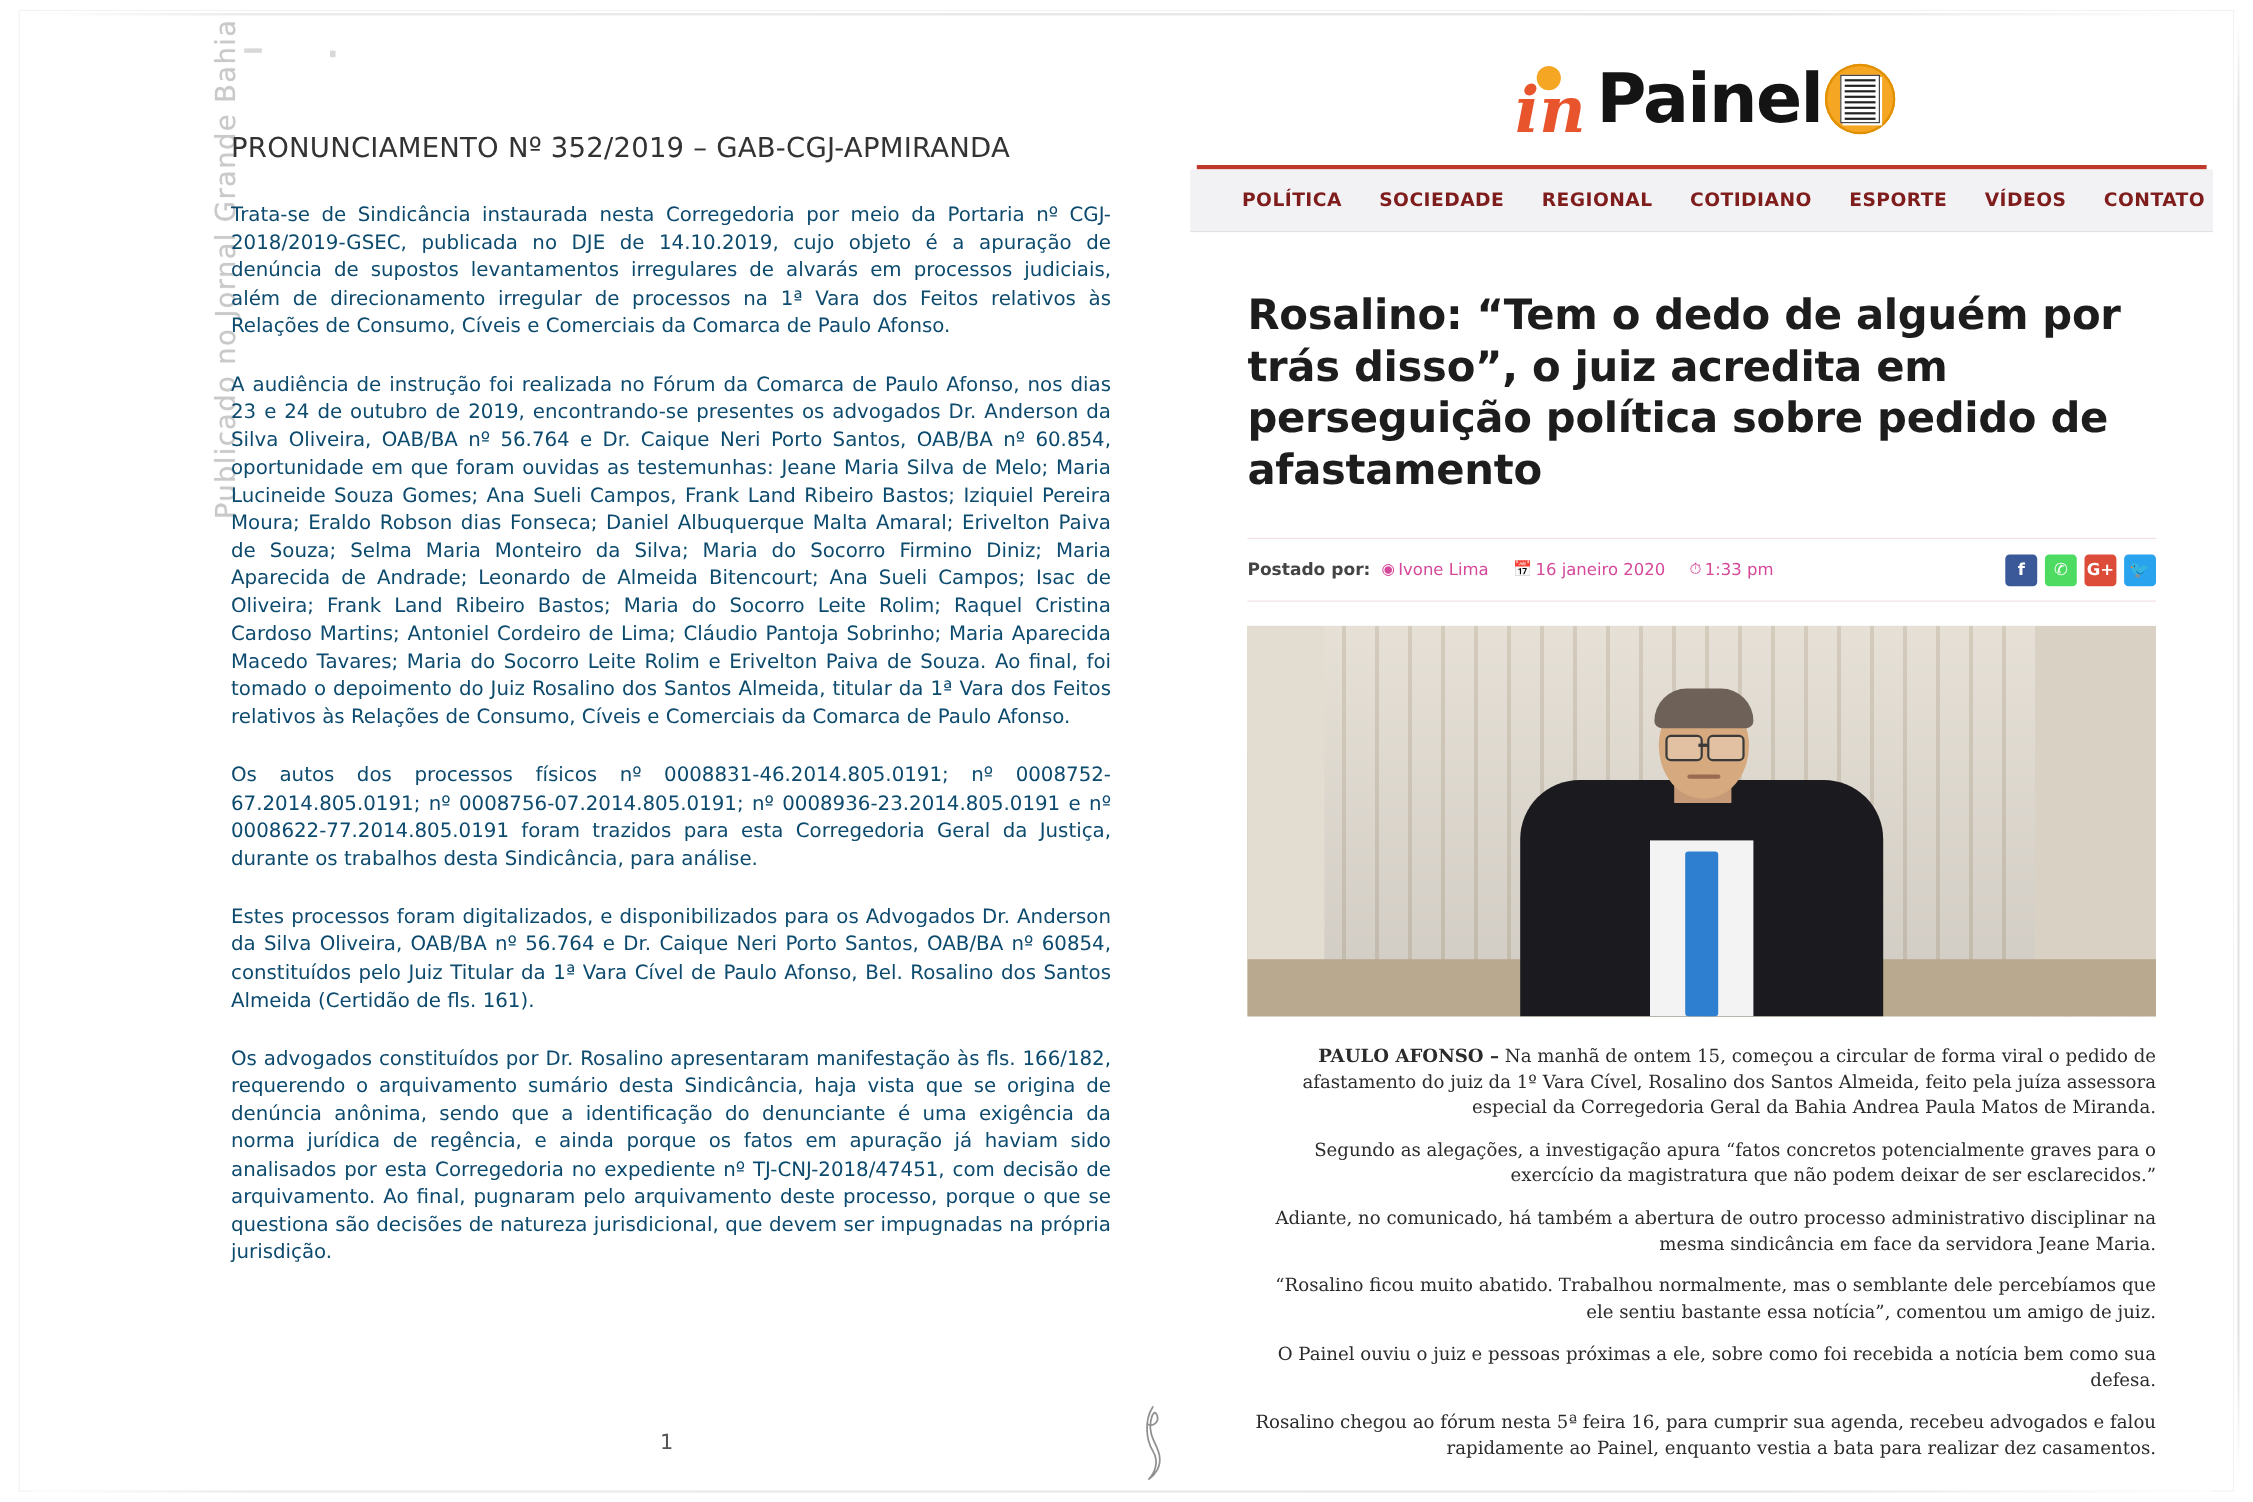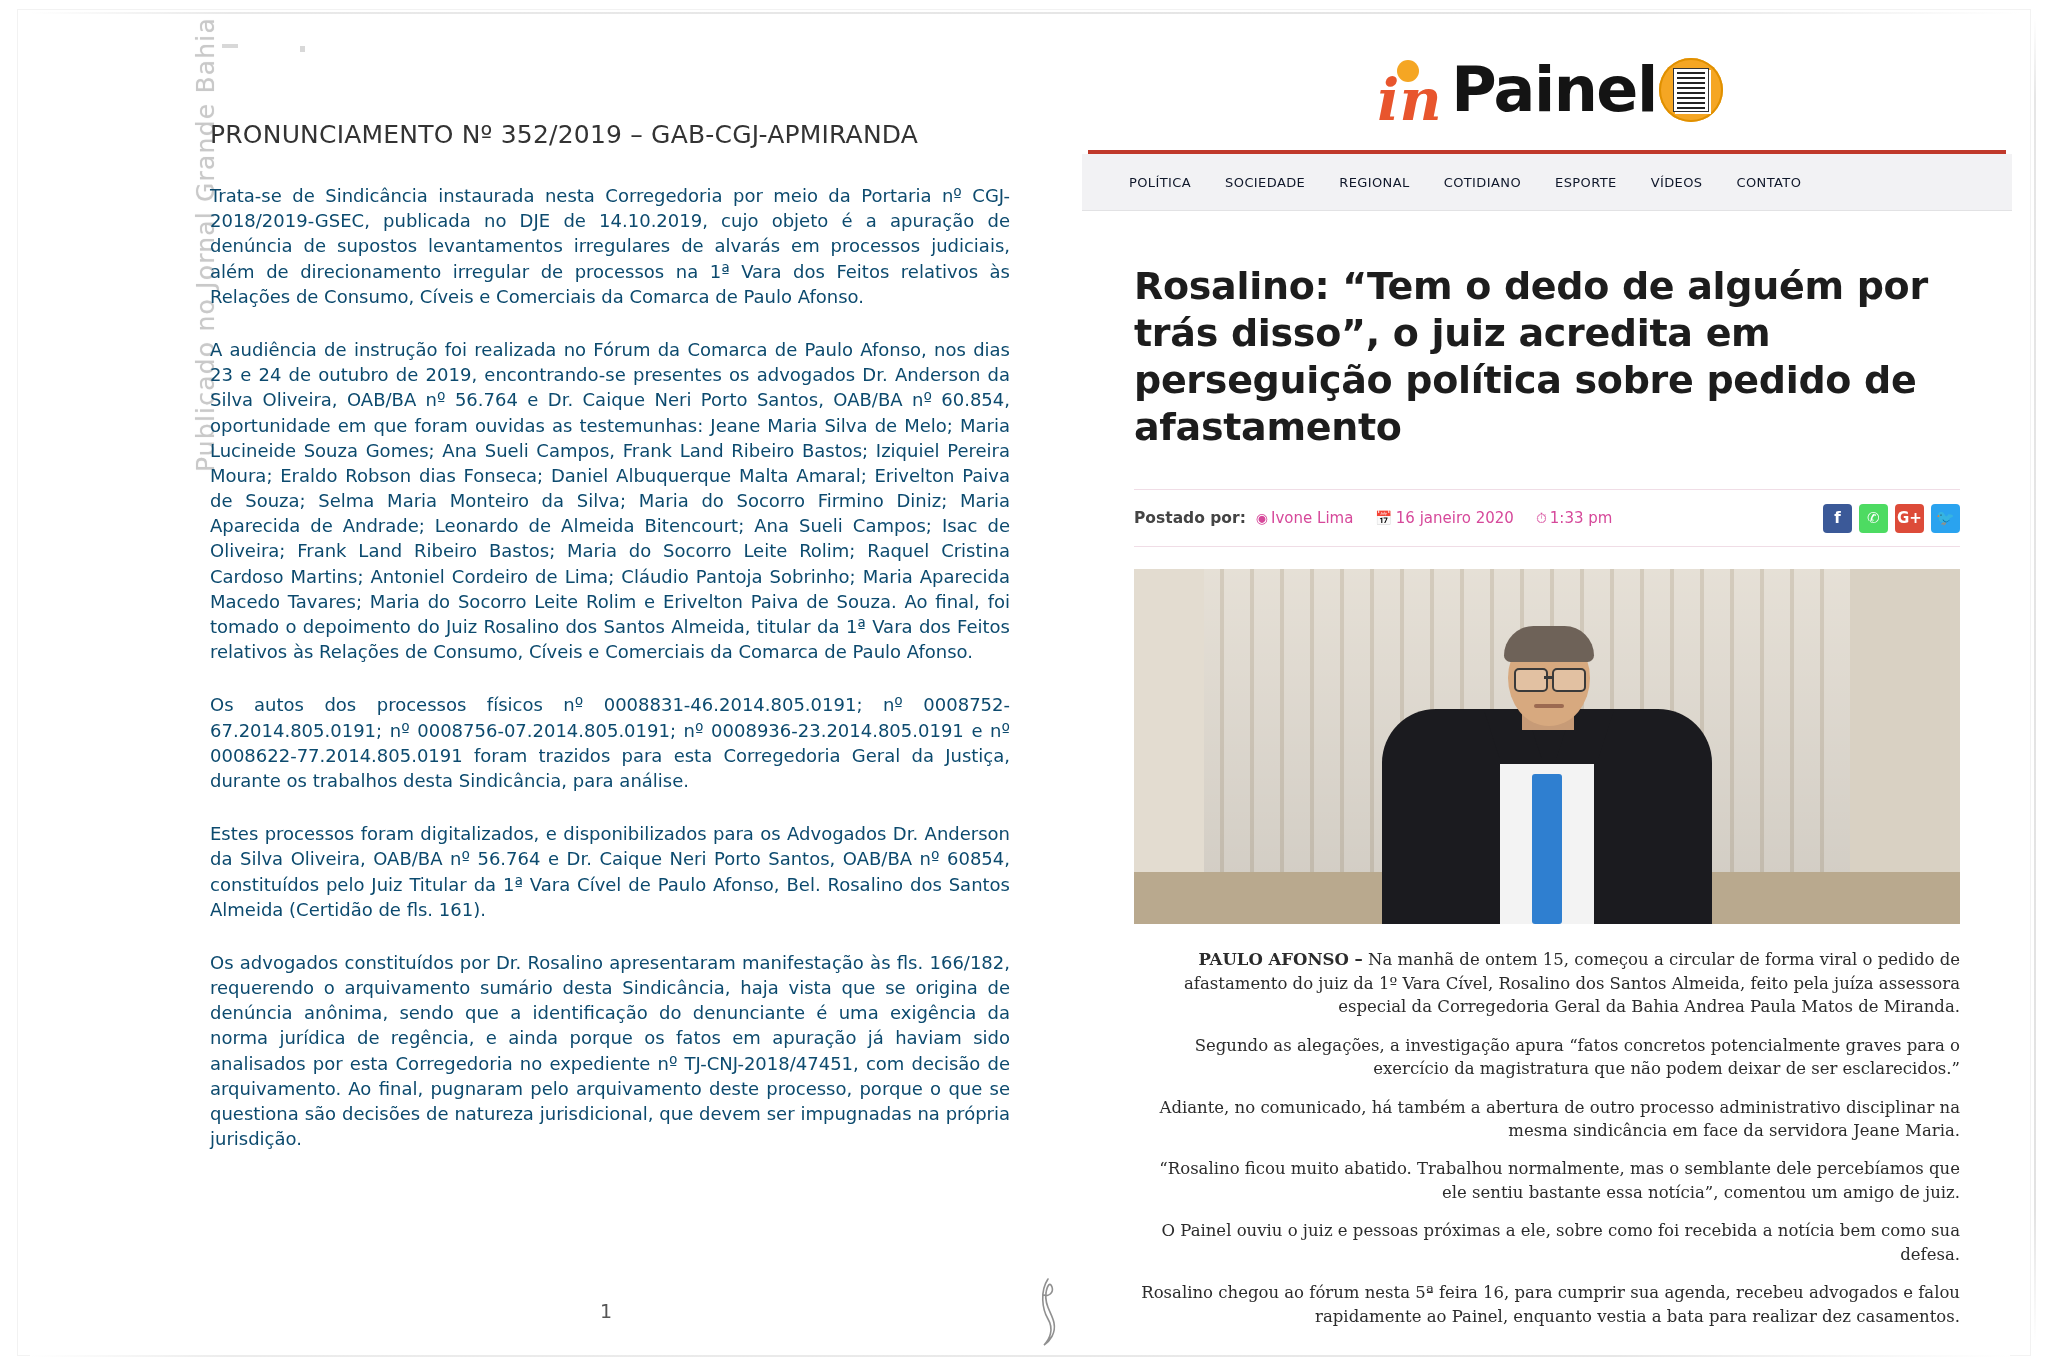--- a/index.html
+++ b/index.html
@@ -114,21 +114,21 @@
   }
   .logo-paper i{display:block;height:2px;background:#222;margin:3px 3px 0 3px;}
 
   .nav-topline{height:4px;background:#c0392b;margin:0 6px;}
   .navbar{
     background:#f2f2f4;height:56px;display:flex;align-items:center;
     padding:0 0 0 30px;gap:0;
     border-bottom:1px solid #e2e2e4;
   }
   .nav-item{
-    color:#0f172a;font-weight:normal;font-size:13px;letter-spacing:.4px;
+    color:#7f1d1d;font-weight:bold;font-size:17px;letter-spacing:.4px;
     padding:0 17px;font-family:"DejaVu Sans", sans-serif;
     white-space:nowrap;
   }
 
   .headline{
     margin:52px 52px 0 52px;
     font-family:"DejaVu Sans", sans-serif;
     font-weight:bold;
     font-size:38px;
     line-height:1.24;

